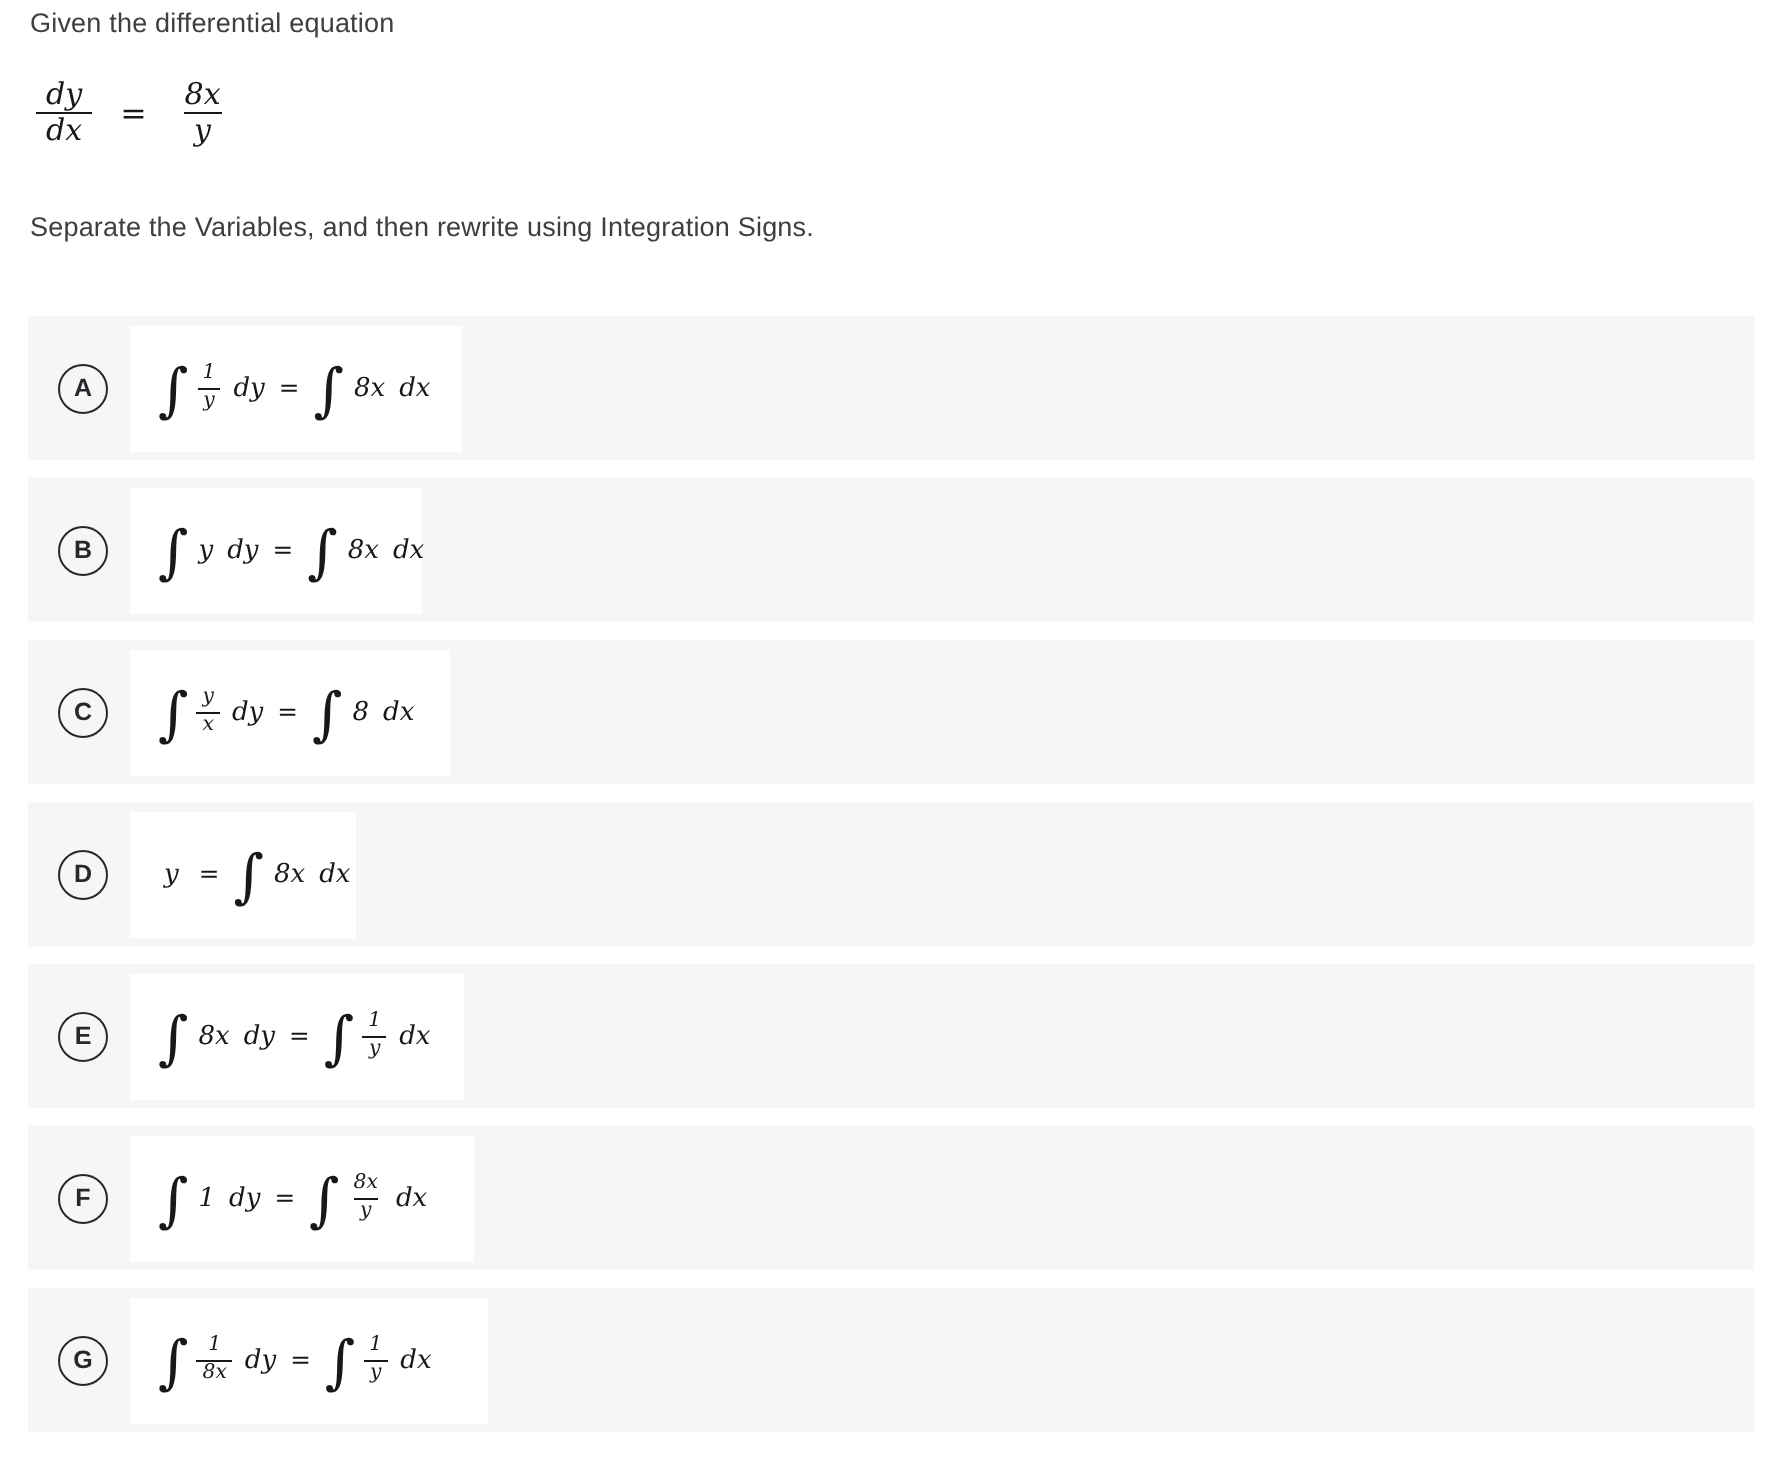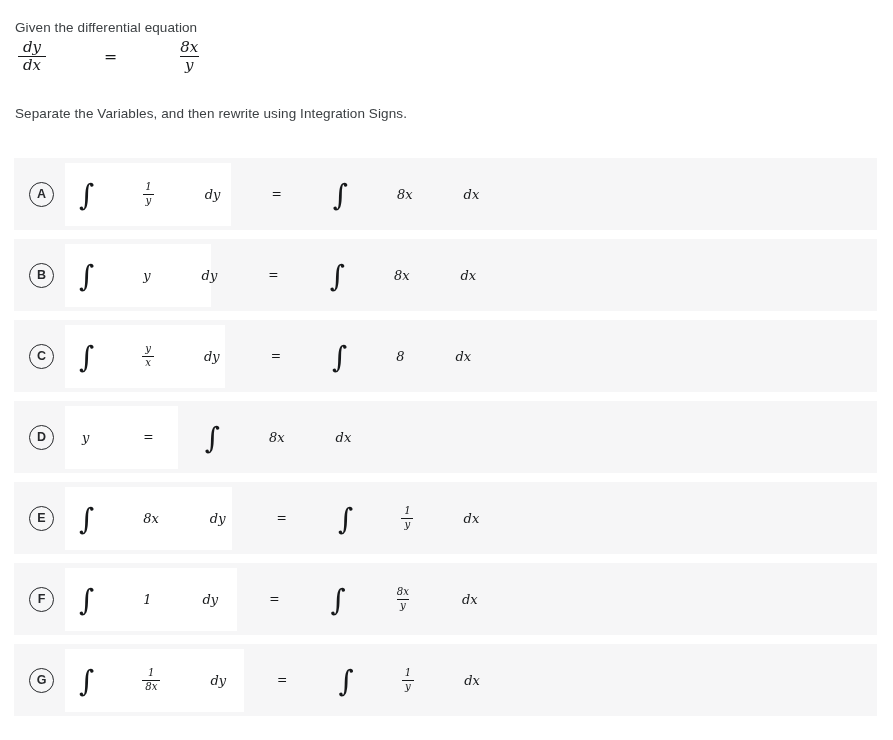--- a/index.html
+++ b/index.html
@@ -16,33 +16,32 @@
   }
 
   .prompt-text {
     position: absolute;
     left: 15px;
     font-size: 13.5px;
     color: #3c4043;
     letter-spacing: 0.1px;
     white-space: nowrap;
   }
-  #prompt-line-1 { top: 20px; }
+  #prompt-line-1 { top: 4px; }
   #prompt-line-2 { top: 106px; }
 
   
   .math {
     font-family: "DejaVu Serif", "Liberation Serif", serif;
     font-style: italic;
     color: #16181a;
     display: inline-flex;
     align-items: center;
     white-space: nowrap;
     line-height: 1;
-    gap: 44px;
   }
   .mi { font-style: italic; }
   .mn { font-style: italic; }
 
   
   .frac {
     display: inline-flex;
     flex-direction: column;
     align-items: center;
     justify-content: center;

